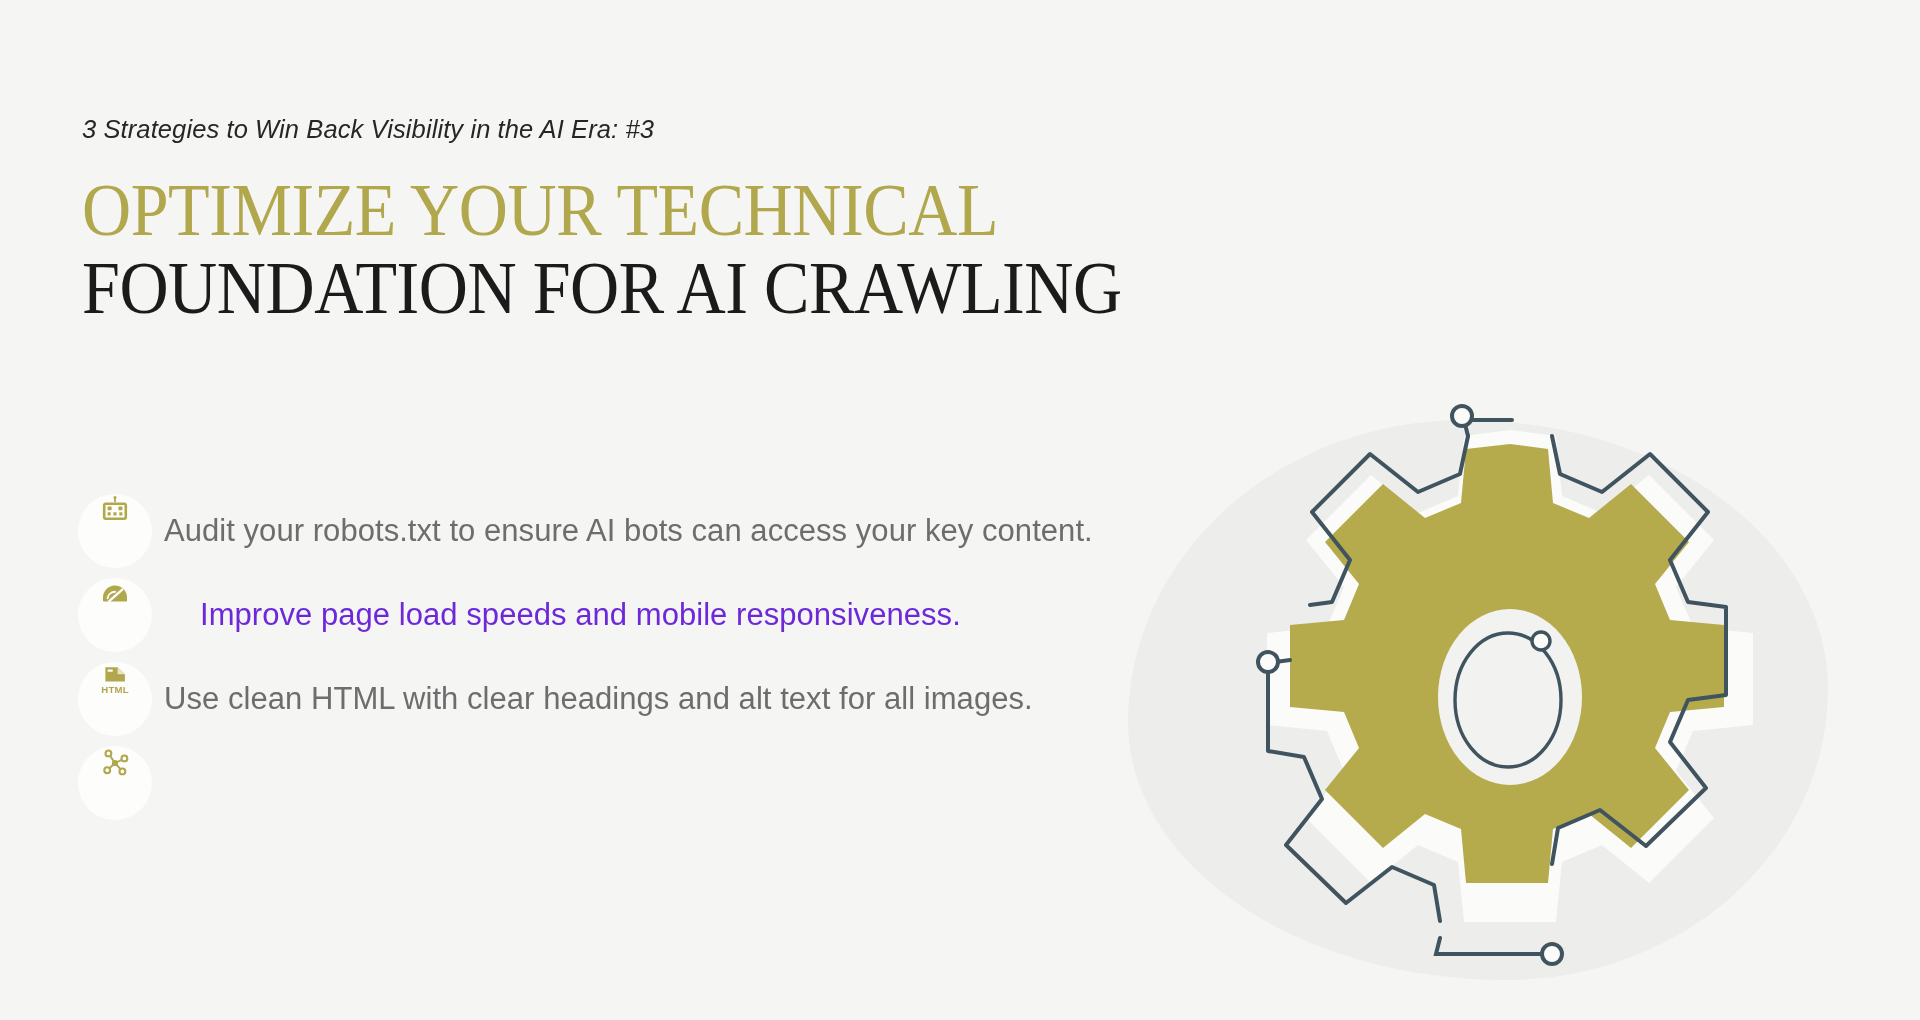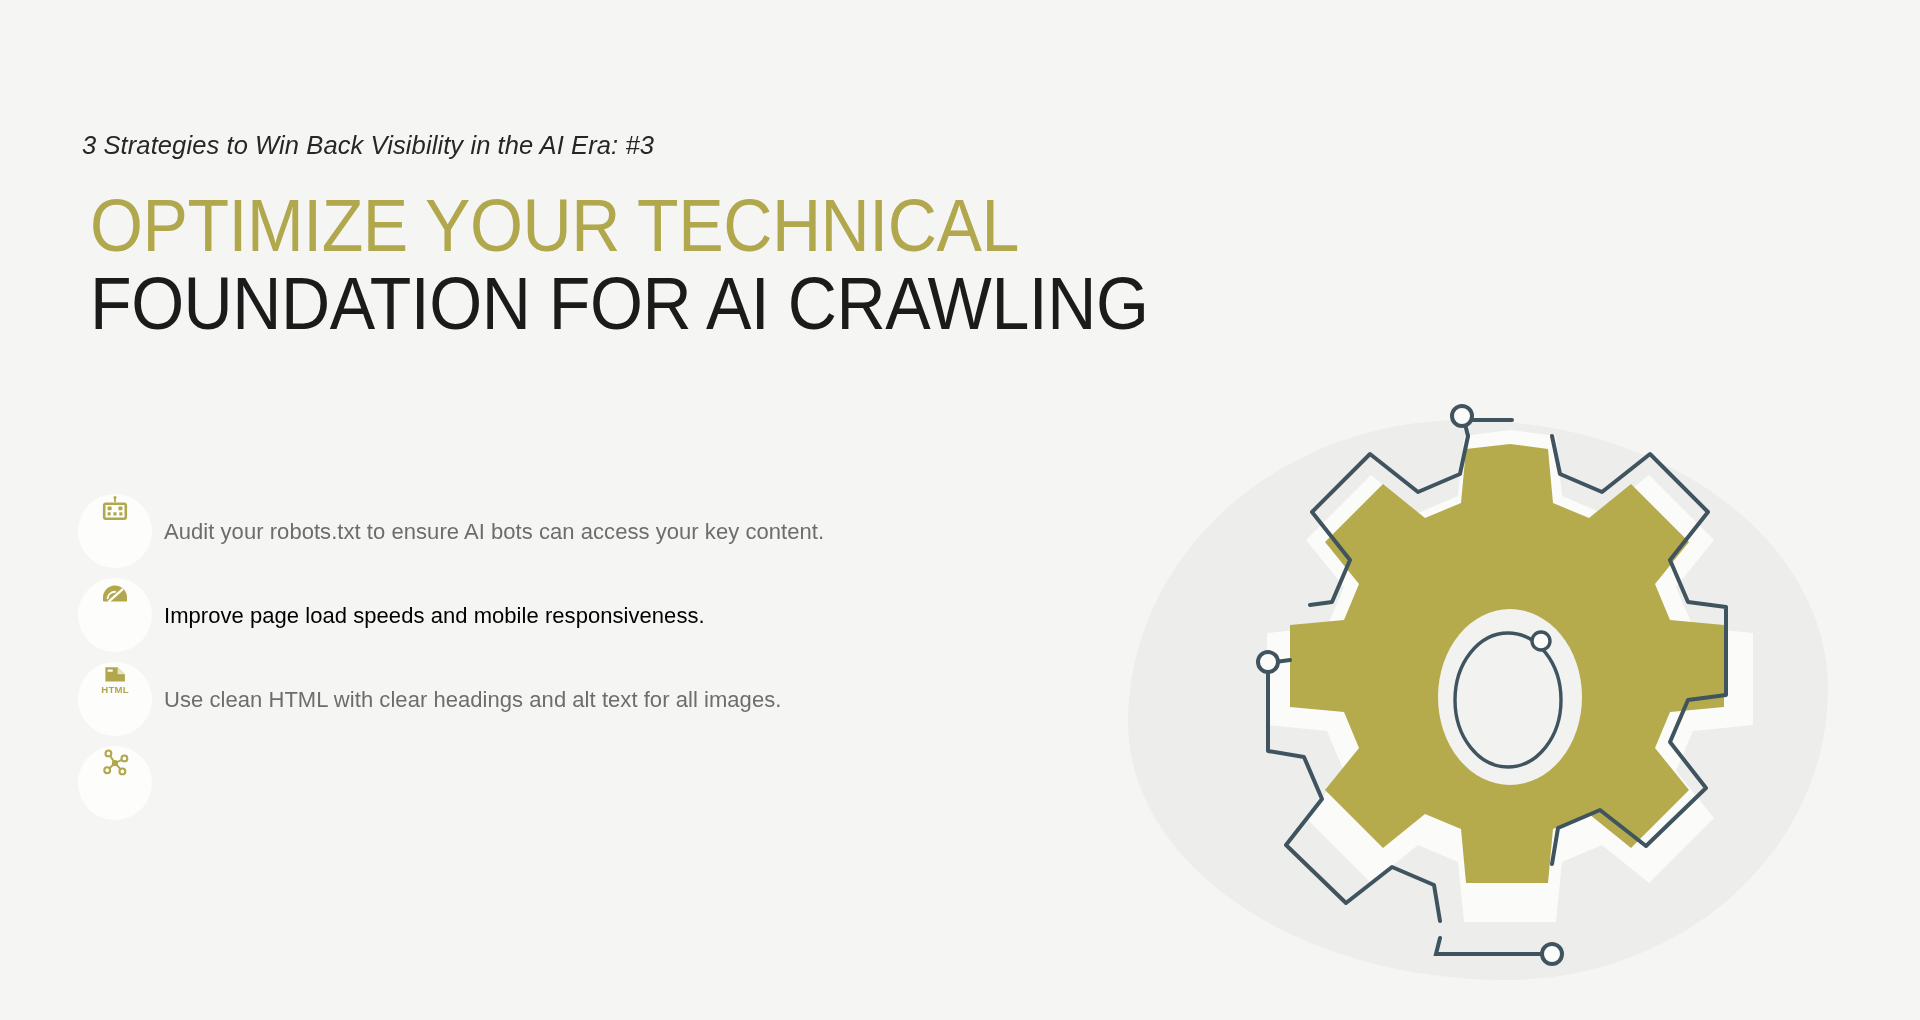--- a/index.html
+++ b/index.html
@@ -33,39 +33,40 @@
     height: 560px;
     background: #ededeb;
     border-radius: 48% 52% 46% 54% / 54% 48% 52% 46%;
     z-index: 0;
   }
 
   
   .content {
     position: absolute;
     left: 82px;
-    top: 130px;
+    top: 114px;
     width: 1090px;
     z-index: 2;
   }
 
   .eyebrow {
     font-size: 25.5px;
     font-style: italic;
     font-weight: 400;
     color: #262626;
     letter-spacing: 0.1px;
     line-height: 1.2;
     margin: 0 0 26px 0;
     white-space: nowrap;
   }
 
   .headline {
-    margin: 8px;
+    margin: 0;
     line-height: 1.0;
+    font-family: Liberation Serif, serif;
   }
 
   .headline-line {
     display: block;
     font-size: 74px;
     font-weight: 400;
     letter-spacing: -0.5px;
     line-height: 1.06;
     white-space: nowrap;
     transform: scaleX(0.92);
@@ -102,27 +103,27 @@
     background: #fdfdfc;
     display: flex;
     align-items: flex-start;
     justify-content: center;
     margin-right: 12px;
   }
 
   .bullet-badge svg { display: block; }
 
   .bullet-text {
-    font-size: 22px;
+    font-size: 31px;
     line-height: 1.5;
     letter-spacing: 0.05px;
     font-weight: 400;
   }
   .bullet-text.gray { color: #6d6d6d; }
-  .bullet-text.dark { color: #000000; }
+  .bullet-text.dark { color: #6d28d9; margin-left: 36px; }
 
   
   .gear-wrap {
     position: absolute;
     left: 1200px;
     top: 392px;
     width: 620px;
     height: 580px;
     z-index: 1;
   }

